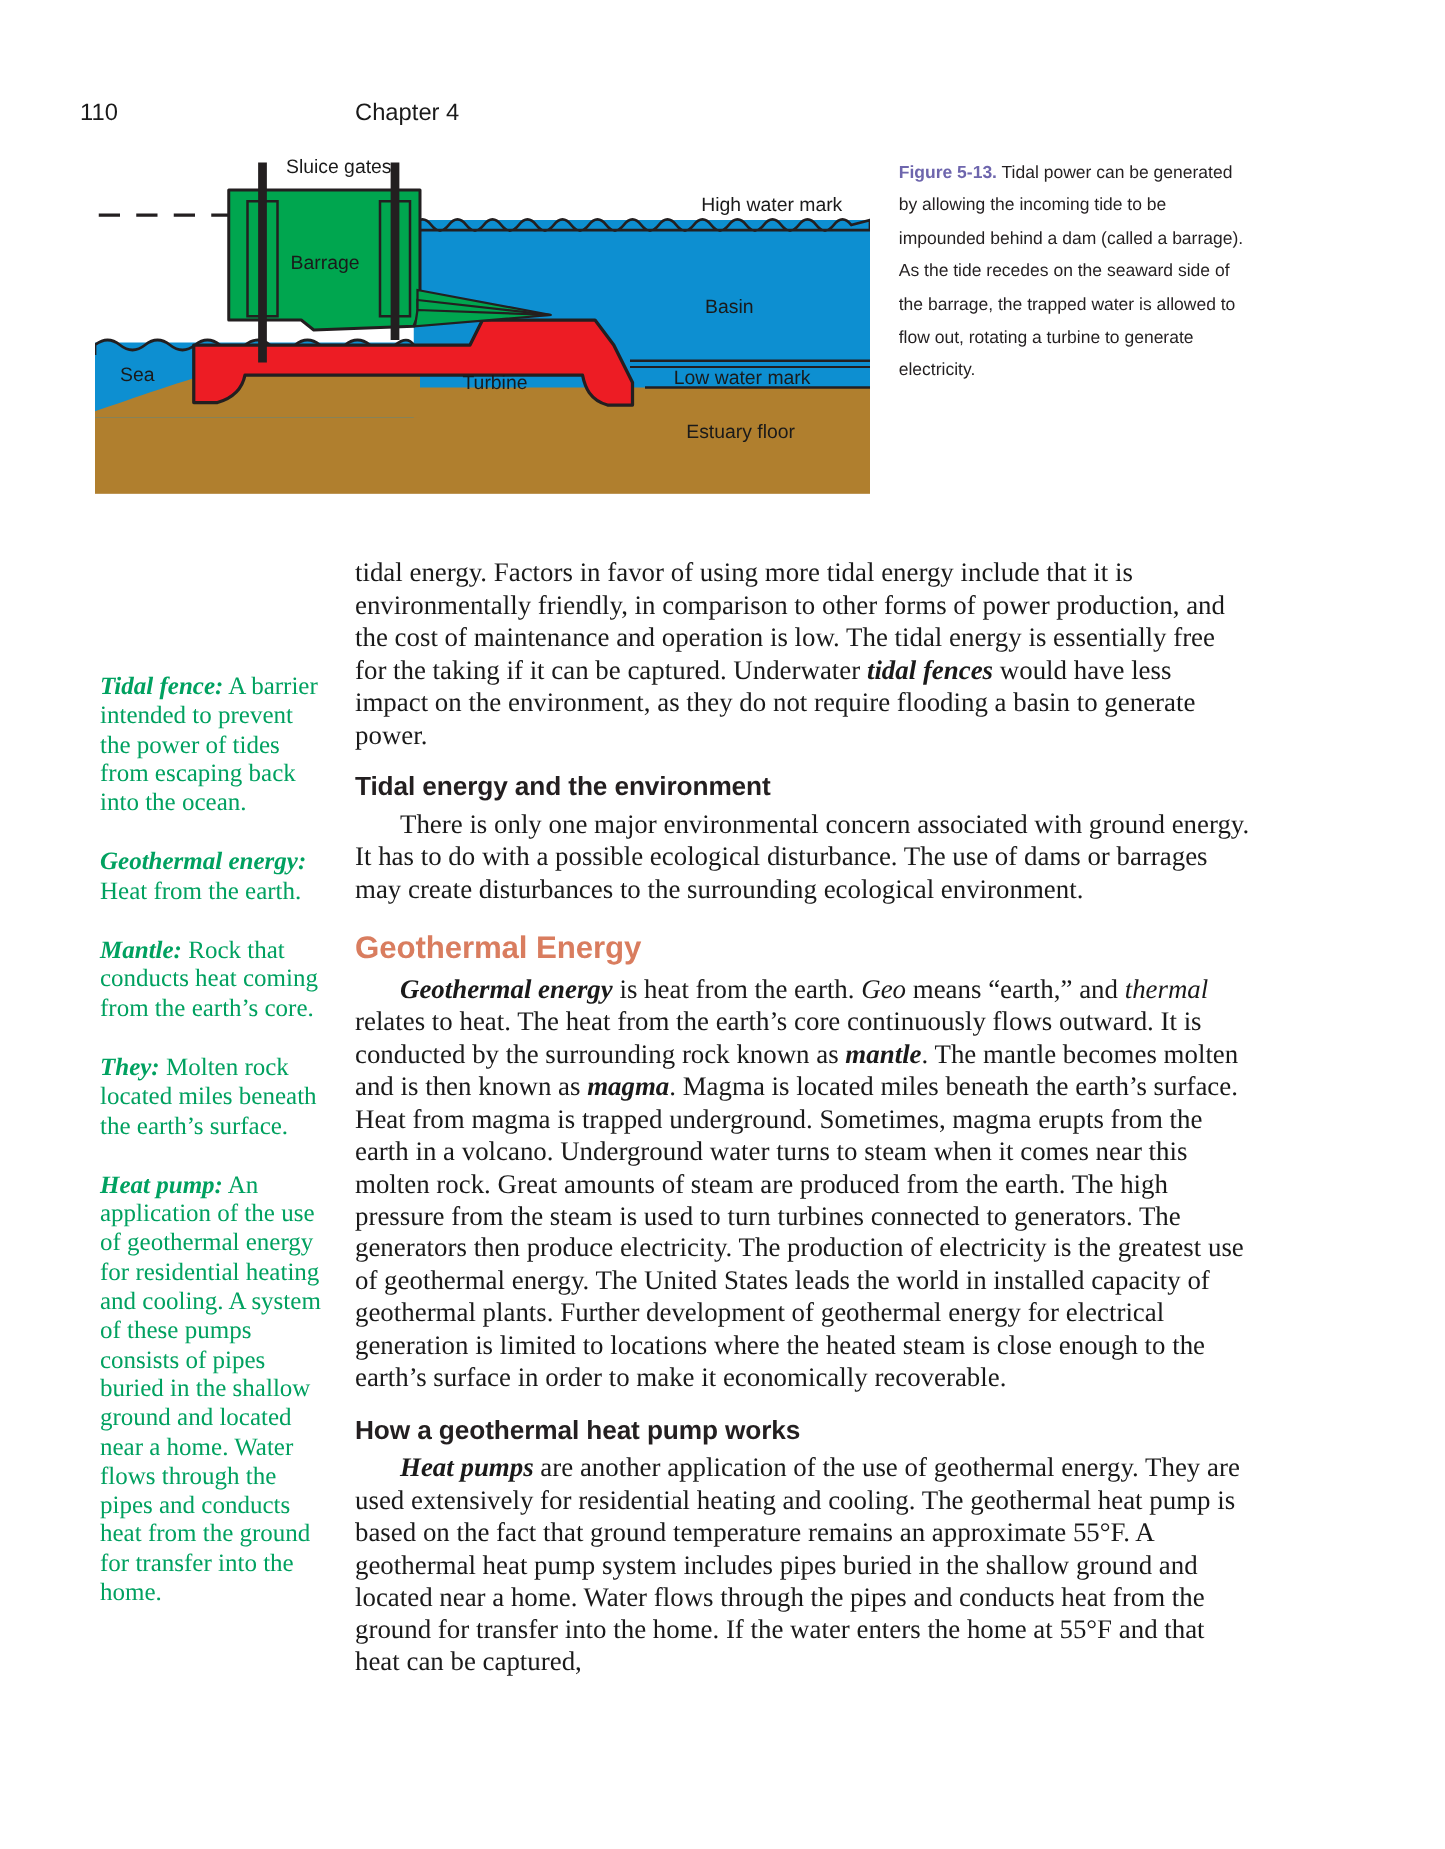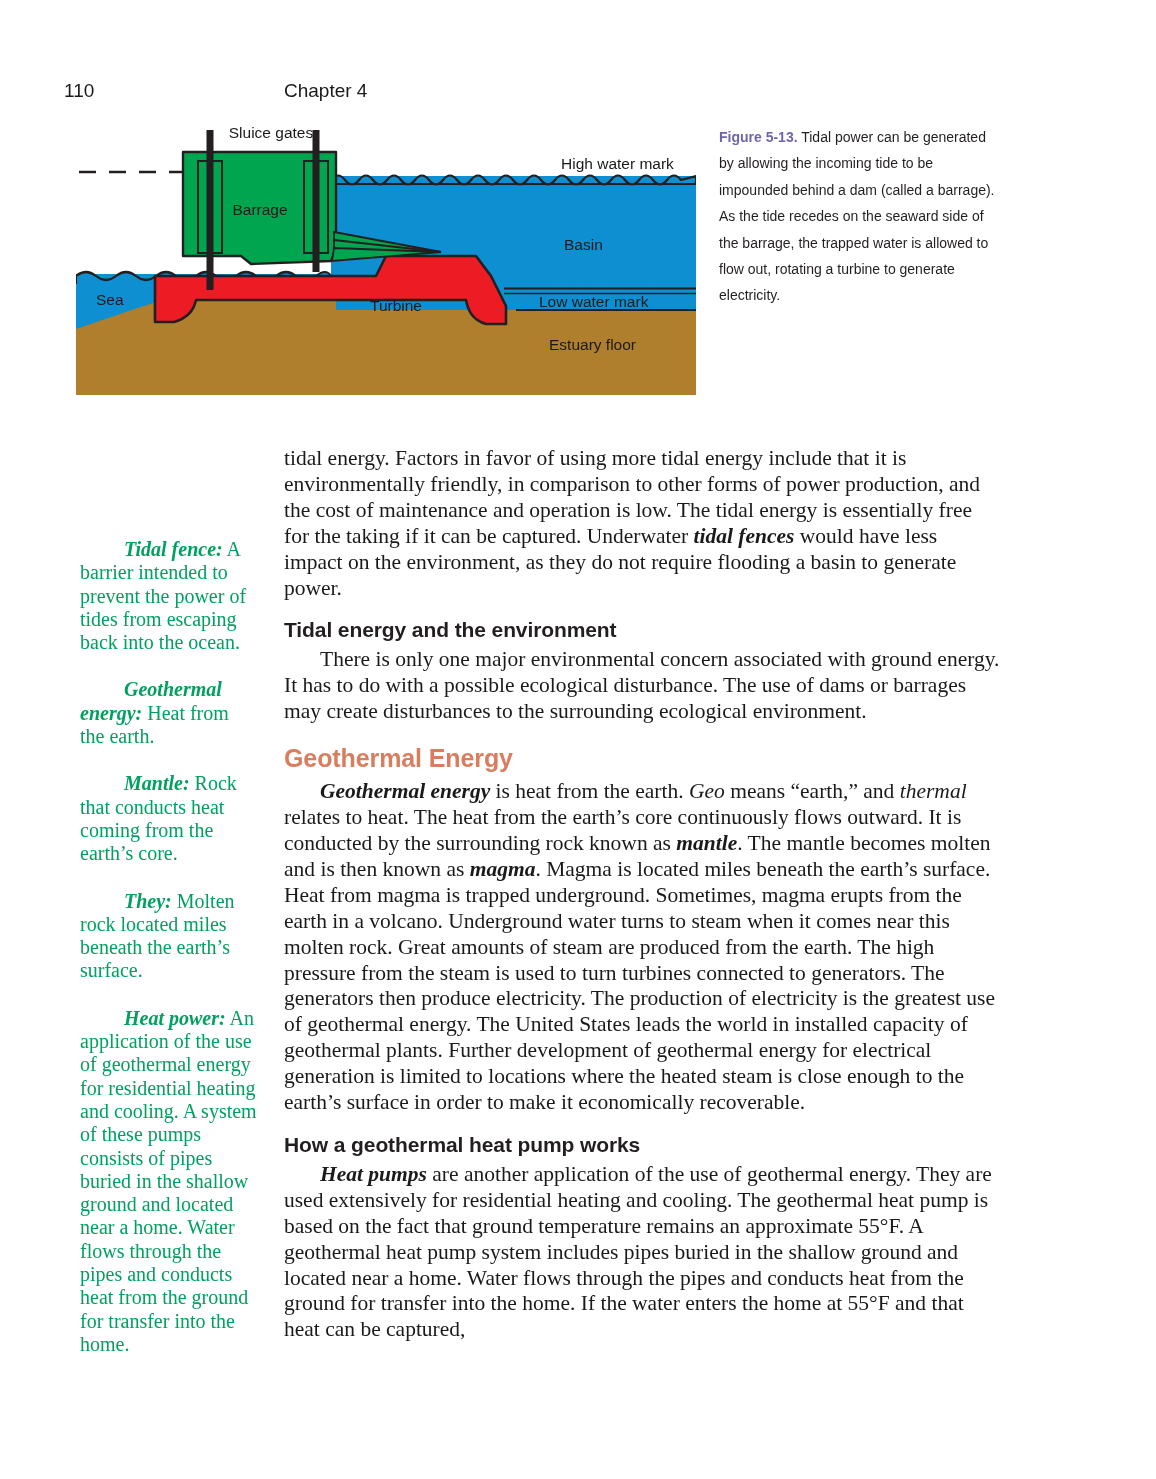--- a/index.html
+++ b/index.html
@@ -77,21 +77,20 @@
   .gloss {
     color: #00a160;
     font-family: "Liberation Serif", "DejaVu Serif", serif;
     font-size: 20px;
     line-height: 23.3px;
     margin-bottom: 24px;
   }
   .gloss .term {
     font-weight: bold;
     font-style: italic;
-    margin-left: 44px;
   }
 
   
   .body-col {
     position: absolute;
     left: 284px;
     top: 446px;
     width: 716px;
   }
   .body-col p {
@@ -202,21 +201,21 @@
 
   <p class="gloss">
     <span class="term">Mantle:</span><span> Rock that conducts heat coming from the earth’s core.</span>
   </p>
 
   <p class="gloss">
     <span class="term">They:</span><span> Molten rock located miles beneath the earth’s surface.</span>
   </p>
 
   <p class="gloss">
-    <span class="term">Heat power:</span><span> An application of the use of geothermal energy for residential heating and cooling. A system of these pumps consists of pipes buried in the shallow ground and located near a home. Water flows through the pipes and conducts heat from the ground for transfer into the home.</span>
+    <span class="term">Heat pump:</span><span> An application of the use of geothermal energy for residential heating and cooling. A system of these pumps consists of pipes buried in the shallow ground and located near a home. Water flows through the pipes and conducts heat from the ground for transfer into the home.</span>
   </p>
 
 </div>
 
 <div class="body-col">
 
   <p><span>tidal energy. Factors in favor of using more tidal energy include that it is environmentally friendly, in comparison to other forms of power production, and the cost of maintenance and operation is low. The tidal energy is essentially free for the taking if it can be captured. Underwater </span><span class="bi">tidal fences</span><span> would have less impact on the environment, as they do not require flooding a basin to generate power.</span></p>
 
   <h3 class="sub-head">Tidal energy and the environment</h3>
 

